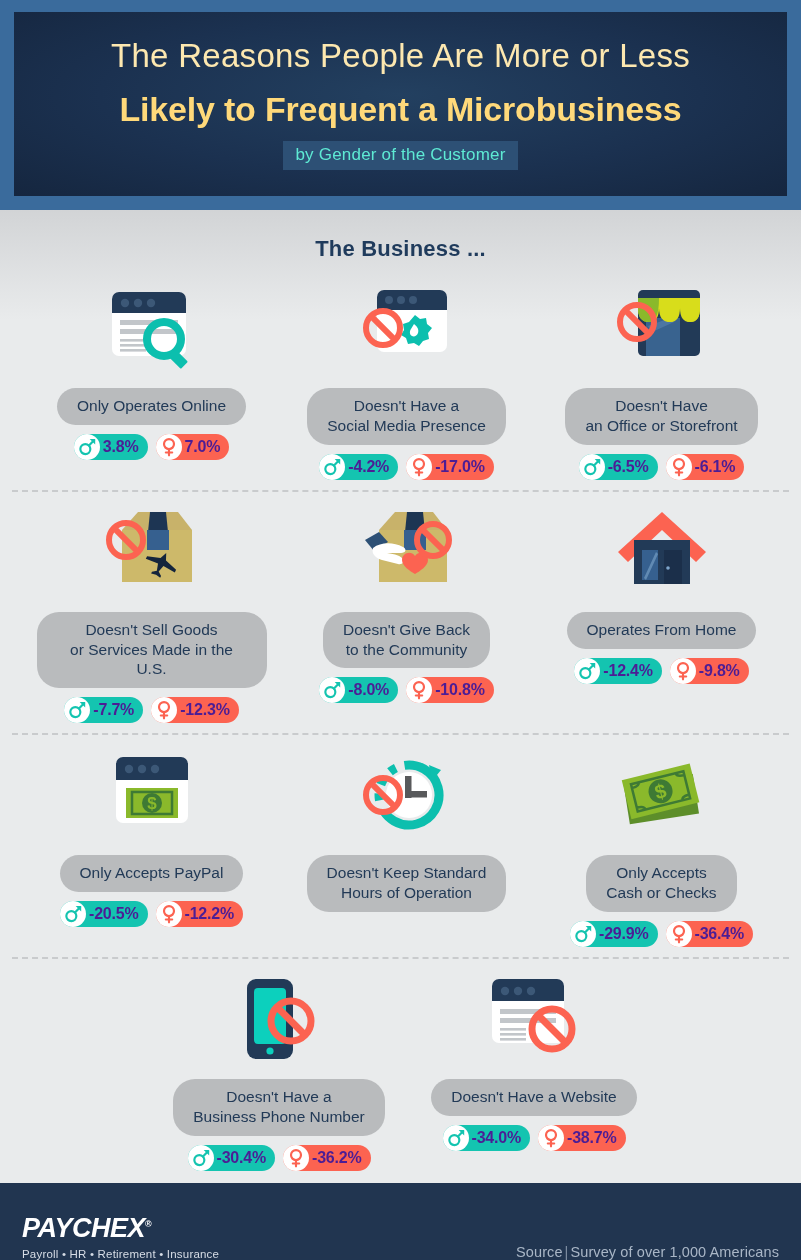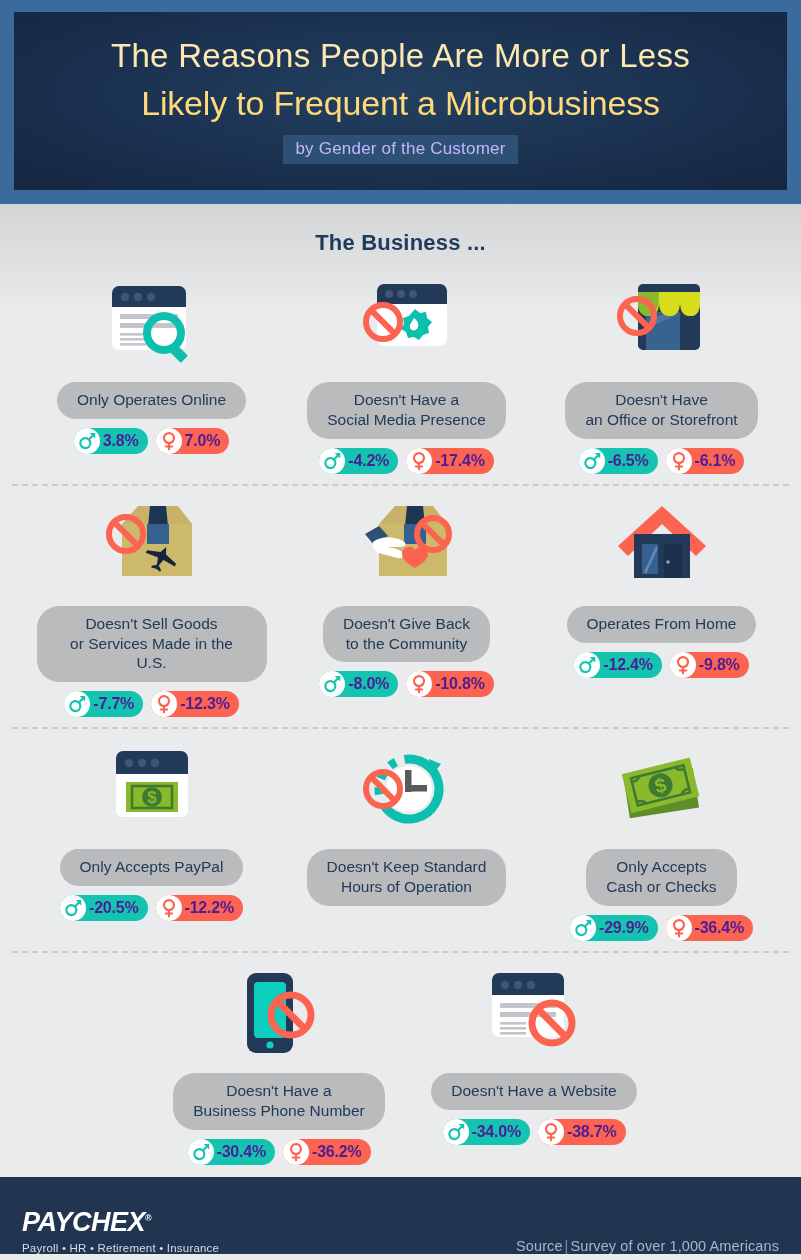--- a/index.html
+++ b/index.html
@@ -34,32 +34,32 @@
     font-size: 33px;
     font-weight: 400;
     color: #fde8b0;
     letter-spacing: 0.3px;
     line-height: 1.12;
     white-space: nowrap;
   }
   .title-line2 {
     font-family: "Liberation Sans", sans-serif;
     font-size: 34px;
-    font-weight: normal;
+    font-weight: bold;
     color: #ffd97a;
     letter-spacing: -0.2px;
     line-height: 1.18;
-    margin-top: 8px;
+    margin-top: 14px;
     white-space: nowrap;
   }
   .subtitle-wrap { margin-top: 12px; }
   .subtitle {
     display: inline-block;
     background: #2d5075;
-    color: #c4b5fd;
+    color: #5eead4;
     font-size: 17px;
     padding: 4px 12px 5px 12px;
     letter-spacing: 0.2px;
   }
 
   
   .body-area {
     background: linear-gradient(to bottom, #d2d4d6 0%, #e9ebec 110px, #e9ebec 100%);
     padding-top: 26px;
   }
@@ -280,21 +280,21 @@
                 <span class="badge-val">-4.2%</span>
               </div>
               <div class="badge female">
                 <span class="badge-icon">
                   <svg width="20" height="20" viewBox="0 0 24 24">
     <circle cx="12" cy="8.5" r="6" fill="none" stroke="#fc6351" stroke-width="2.6"></circle>
     <line x1="12" y1="14.6" x2="12" y2="22" stroke="#fc6351" stroke-width="2.6" stroke-linecap="round"></line>
     <line x1="8.2" y1="18.6" x2="15.8" y2="18.6" stroke="#fc6351" stroke-width="2.6" stroke-linecap="round"></line>
   </svg>
                 </span>
-                <span class="badge-val">-17.4%</span>
+                <span class="badge-val">-17.0%</span>
               </div>
             </div>
           </div>
           <div class="cell">
             <div class="icon-box">
               <svg width="100" height="100" viewBox="0 0 100 100">
      <rect x="26" y="10" width="62" height="66" rx="5" fill="#223a57"></rect>
      <rect x="34" y="38" width="34" height="38" fill="#39638f"></rect>
      <path d="M36 46 L58 38 L62 42 L40 52 Z" fill="#5d87b5" opacity="0.55"></path>
      <path d="M26 18 h62 v10 q0 14 -10 14 q-10 0 -10 -14 q0 14 -10 14 q-11 0 -11 -14 q0 14 -10 14 q-11 0 -11 -14 z" fill="#d8dd1b"></path>

